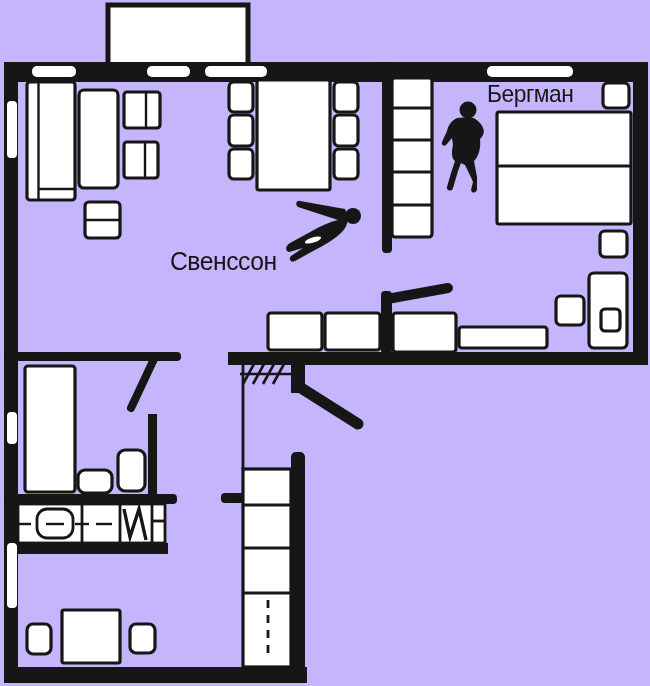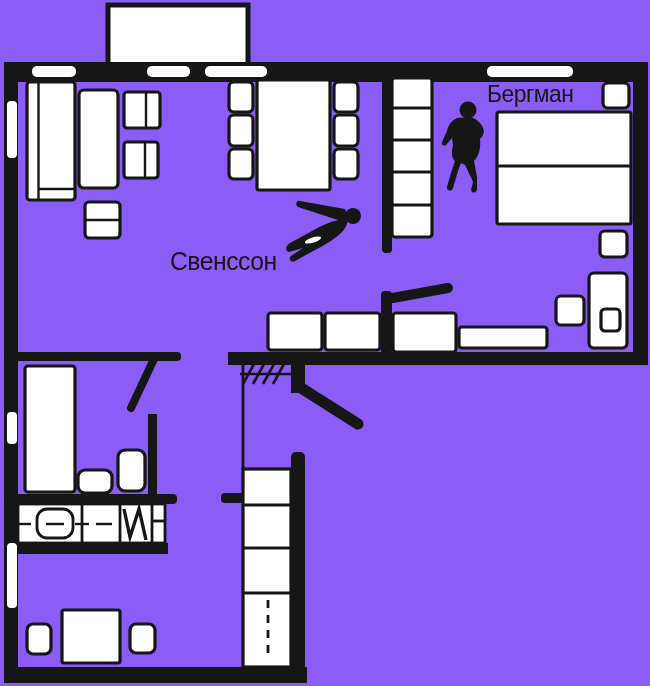--- a/index.html
+++ b/index.html
@@ -1,19 +1,19 @@
 <!DOCTYPE html>
 <html><head>
 <meta charset="utf-8">
 <style>
   html,body{margin:0;padding:0;background:#ffffff;}
   .floorplan-wrap{
     position:relative;
     width:650px;height:686px;
-    background:#8b5cf6;
+    background:#c4b5fd;
     font-family:"Liberation Sans", sans-serif;
     overflow:hidden;
   }
   .floorplan-wrap svg{position:absolute;left:0;top:0;}
   .plan-label{
     position:absolute;
     color:#161616;
     font-family:"Liberation Sans", sans-serif;
     letter-spacing:-0.5px;
     white-space:nowrap;

